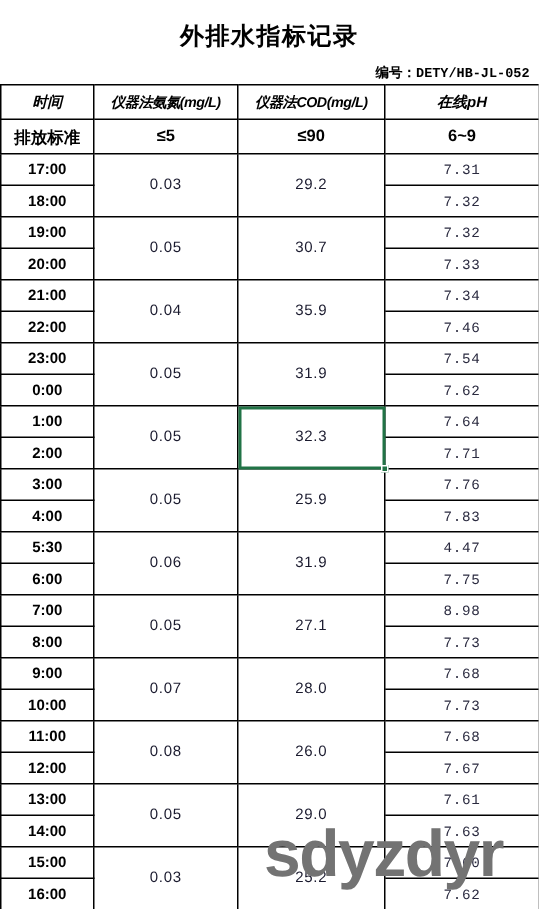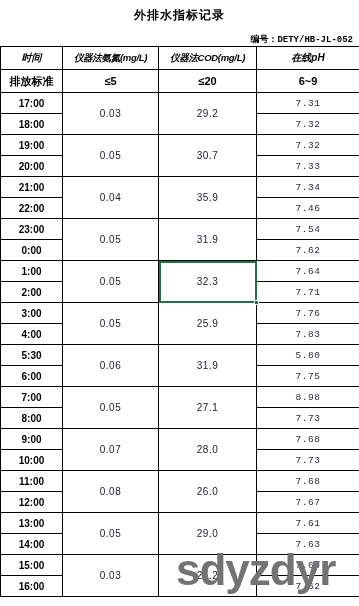--- a/index.html
+++ b/index.html
@@ -16,23 +16,23 @@
     font-family: "Liberation Serif", "DejaVu Serif", serif;
     color: #000000;
     -webkit-font-smoothing: none;
   }
 
   
   .doc-title {
     text-align: center;
     font-family: "Liberation Sans", "DejaVu Sans", sans-serif;
     font-weight: bold;
-    font-size: 12px;
+    font-size: 16px;
     letter-spacing: 1px;
-    margin: 6px 0 0 0;
+    margin: 16px 0 0 0;
     line-height: 18px;
   }
   .doc-code-row {
     text-align: right;
     padding-right: 6px;
     margin-top: 4px;
     height: 14px;
     padding-left: 12px;
   }
   .doc-code {
@@ -164,21 +164,21 @@
     <tbody id="table-body">
       <tr class="hdr-row">
         <td class="time-head">时间</td>
         <td class="unit-head">仪器法氨氮(mg/L)</td>
         <td class="unit-head">仪器法COD(mg/L)</td>
         <td>在线pH</td>
       </tr>
       <tr class="std-row">
         <td>排放标准</td>
         <td>≤5</td>
-        <td>≤20</td>
+        <td>≤90</td>
         <td>6~9</td>
       </tr>
     <tr class="data-row">
           <td class="time-cell">17:00</td>
           <td class="val-cell" rowspan="2">0.03</td>
           <td class="val-cell" rowspan="2">29.2</td>
           <td class="ph-cell">7.31</td>
         </tr>
         <tr class="data-row">
           <td class="time-cell">18:00</td>
@@ -231,21 +231,21 @@
           <td class="ph-cell">7.76</td>
         </tr>
         <tr class="data-row">
           <td class="time-cell">4:00</td>
           <td class="ph-cell">7.83</td>
         </tr>
         <tr class="data-row">
           <td class="time-cell">5:30</td>
           <td class="val-cell" rowspan="2">0.06</td>
           <td class="val-cell" rowspan="2">31.9</td>
-          <td class="ph-cell">5.80</td>
+          <td class="ph-cell">4.47</td>
         </tr>
         <tr class="data-row">
           <td class="time-cell">6:00</td>
           <td class="ph-cell">7.75</td>
         </tr>
         <tr class="data-row">
           <td class="time-cell">7:00</td>
           <td class="val-cell" rowspan="2">0.05</td>
           <td class="val-cell" rowspan="2">27.1</td>
           <td class="ph-cell">8.98</td>

